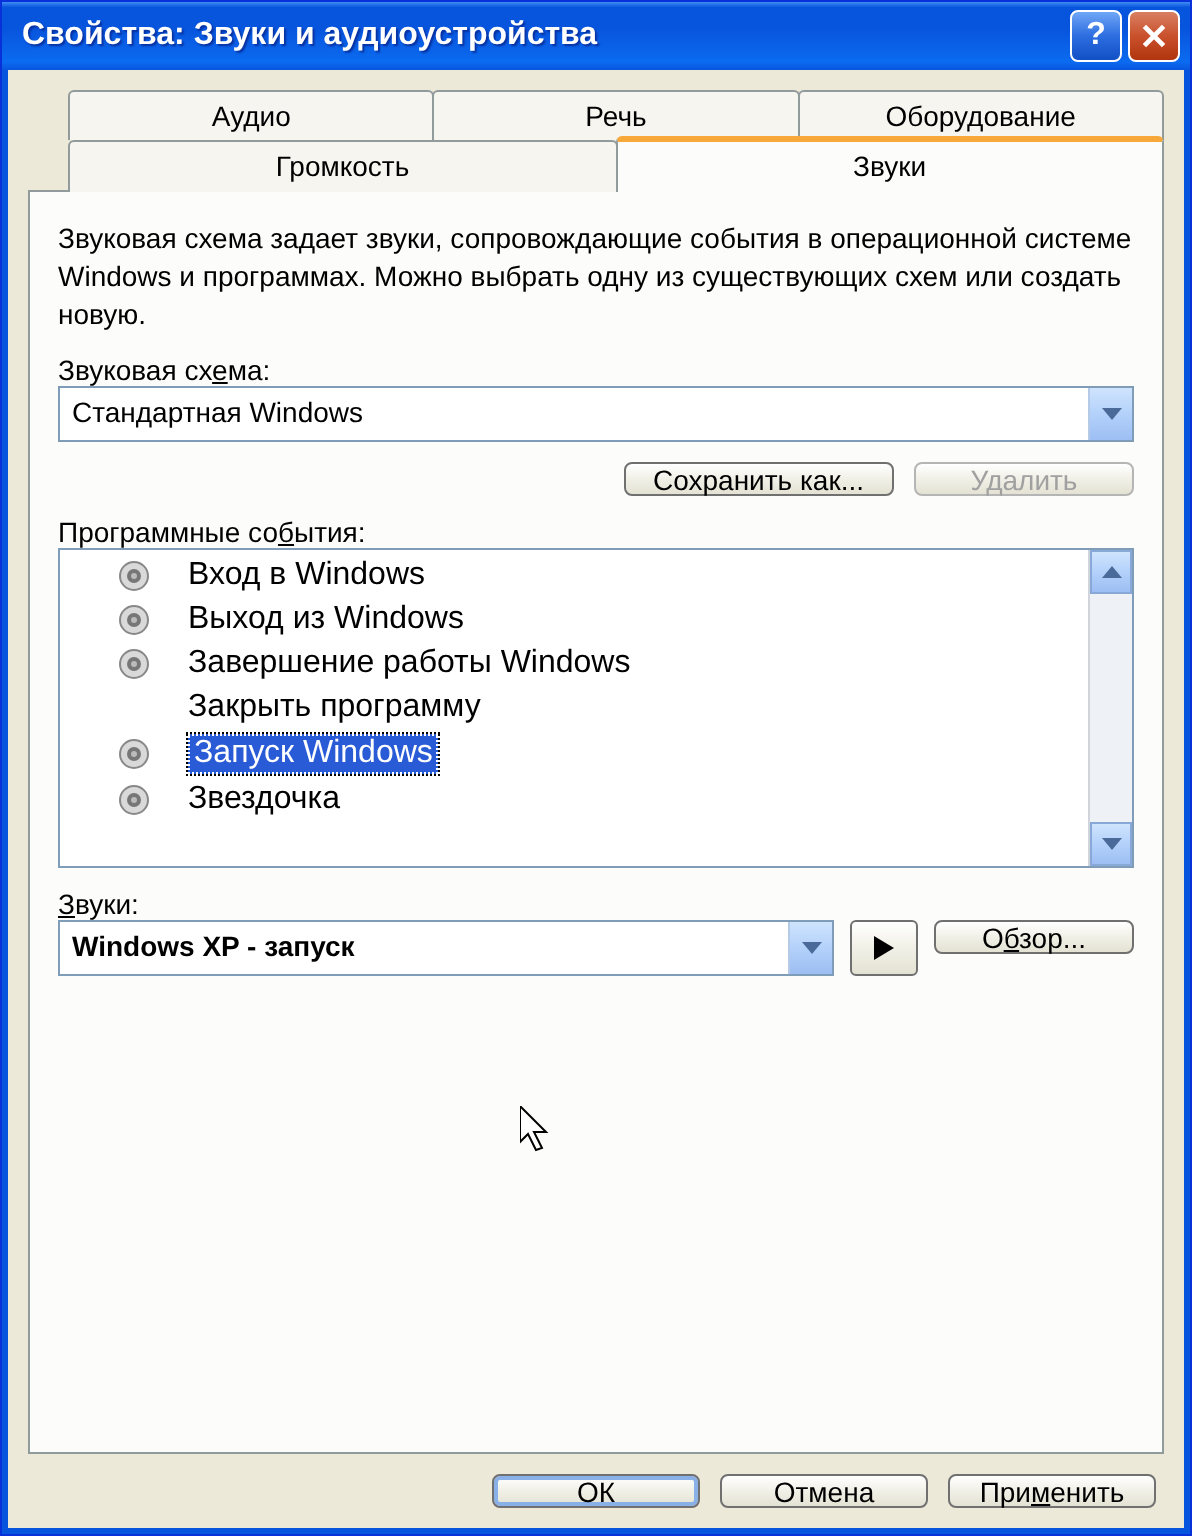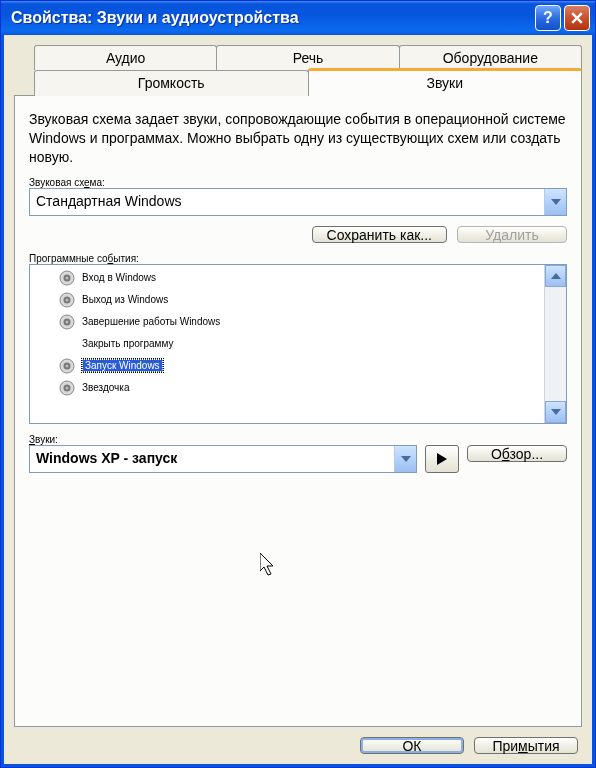--- a/index.html
+++ b/index.html
@@ -87,21 +87,21 @@
     border: 1px solid #919b9c;
     margin-top: -1px;
     background: #fcfcfa;
     padding: 14px 14px 14px 14px;
     flex: 1;
     display: flex;
     flex-direction: column;
     gap: 10px;
   }
   .desc { font-size: 14px; line-height: 1.35; }
-  .label { font-size: 10px; }
+  .label { font-size: 14px; }
   .label .ul { text-decoration: underline; }
   .dropdown {
     display: flex;
     align-items: stretch;
     border: 1px solid #7f9db9;
     background: #fff;
     height: 28px;
   }
   .dropdown .value {
     flex: 1;
@@ -143,22 +143,22 @@
   }
   .listbox-items {
     flex: 1;
     overflow: hidden;
     padding: 2px 0;
   }
   .list-item {
     display: flex;
     align-items: center;
     padding: 2px 6px 2px 22px;
-    font-size: 10px;
-    gap: 6px;
+    font-size: 16px;
+    gap: 18px;
     cursor: pointer;
     white-space: nowrap;
   }
   .list-item .icon {
     width: 18px; height: 18px;
     margin-left: 6px;
     display: inline-flex;
     align-items: center;
     justify-content: center;
     flex-shrink: 0;
@@ -363,21 +363,22 @@
                 </svg>
           </div>
           <button class="btn" style="min-width:100px"><span>О</span><span style="text-decoration:underline">б</span><span>зор...</span></button>
         </div>
       </div>
 
     </div>
 
     <div class="dialog-buttons">
       <button class="btn default"><span>ОК</span></button>
-      <button class="btn"><span>При</span><span style="text-decoration:underline">м</span><span>ытия</span></button>
+      <button class="btn"><span>Отмена</span></button>
+      <button class="btn"><span>При</span><span style="text-decoration:underline">м</span><span>енить</span></button>
     </div>
 
     <svg class="cursor" style="left:246px; top:508px" width="20" height="26" viewBox="0 0 20 26">
       <path d="M0 0 L0 18 L4 14 L8 22 L11 21 L7 13 L13 13 Z" fill="white" stroke="black" stroke-width="1"></path>
     </svg>
     </div>
   </div>
 </div>
 
 </body></html>

